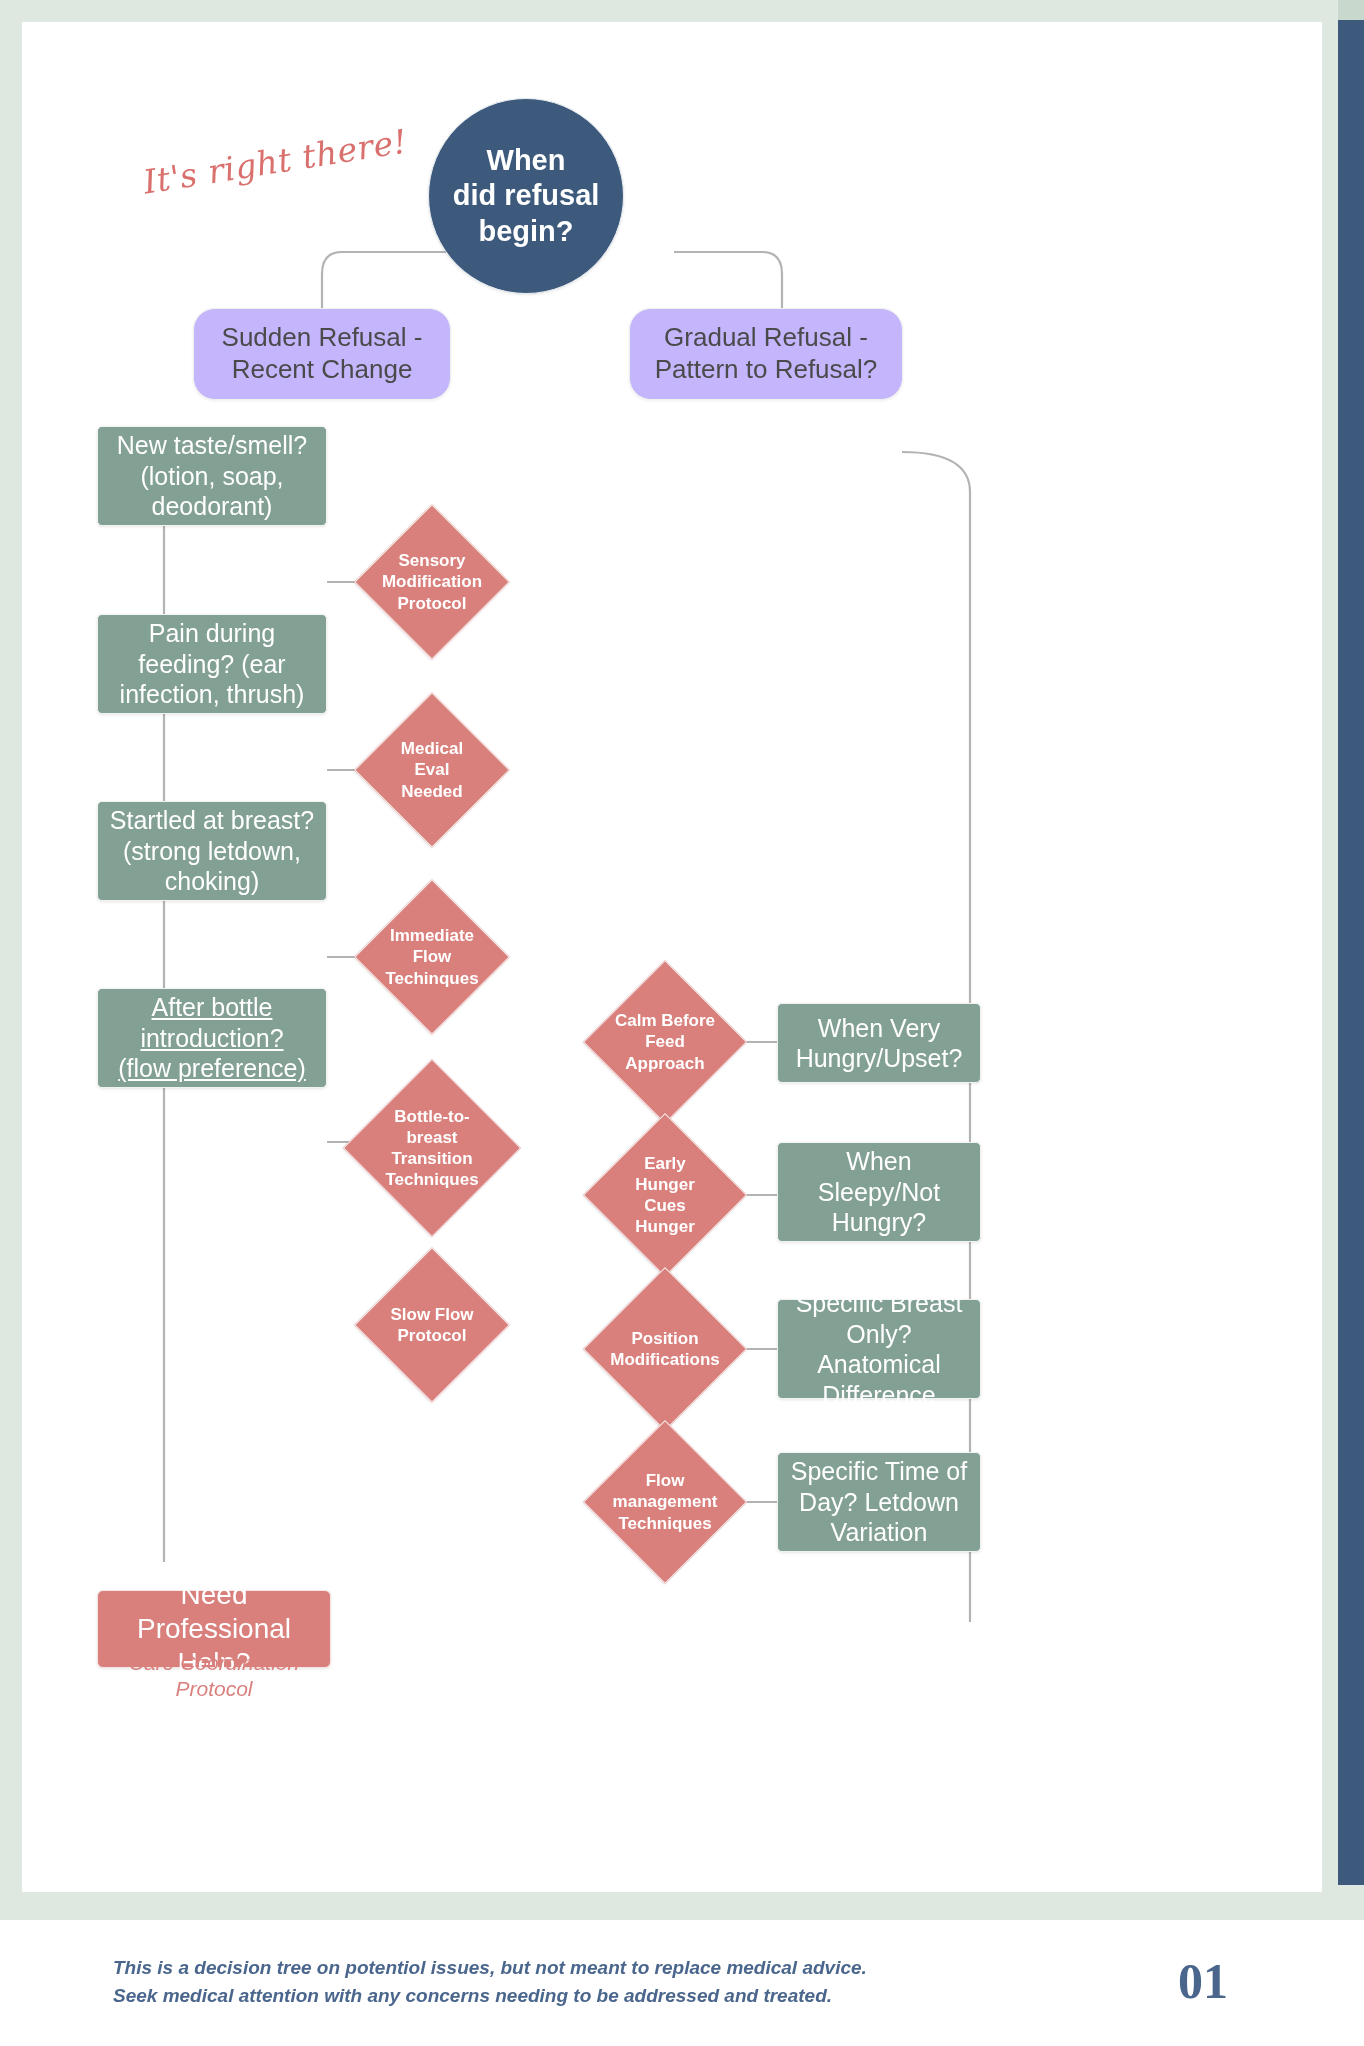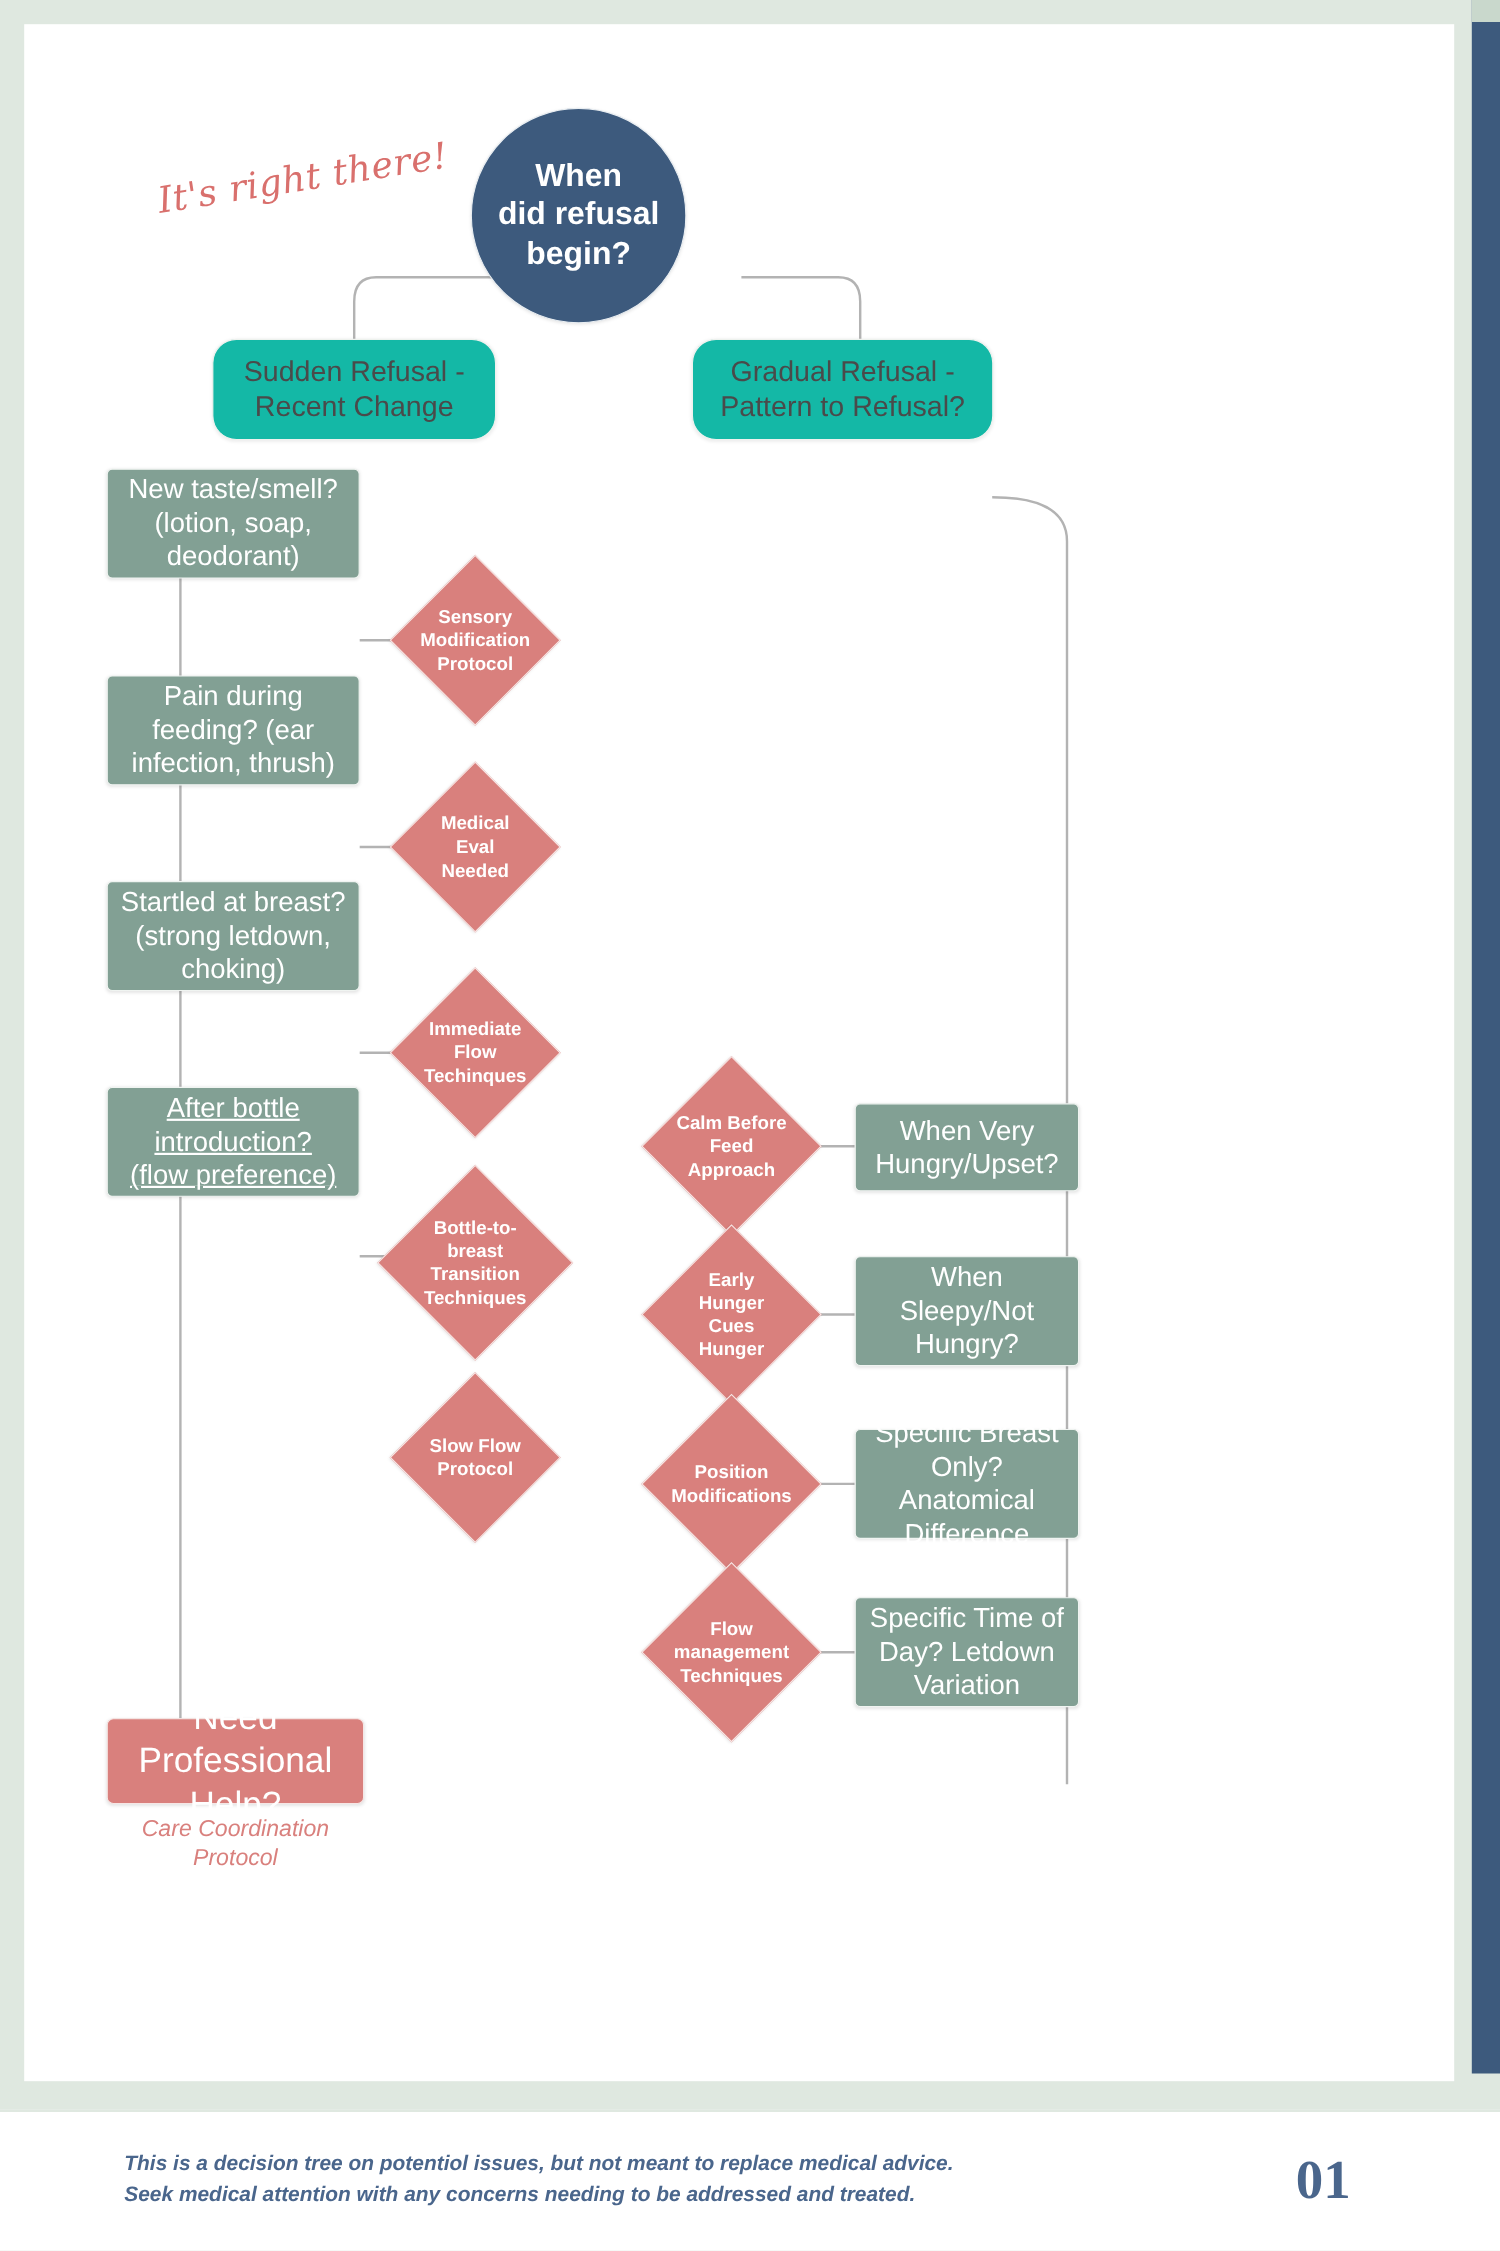--- a/index.html
+++ b/index.html
@@ -71,21 +71,21 @@
     border-radius: 50%;
     background: #3d5a7d;
     color: #ffffff;
     font-size: 29px;
     font-weight: 700;
     border: 1px solid #e9eef2;
     box-shadow: 0 1px 3px rgba(0,0,0,0.10);
   }
 
   .branch-box {
-    background: #14b8a6;
+    background: #c4b5fd;
     color: #4a4a4a;
     font-size: 26px;
     border-radius: 22px;
     border: 1px solid #eef2ee;
     box-shadow: 0 1px 3px rgba(0,0,0,0.07);
     padding: 6px 14px;
   }
 
   .q-box {
     background: #82a094;
@@ -93,25 +93,26 @@
     font-size: 25px;
     border-radius: 5px;
     border: 1px solid #f0f4f1;
     box-shadow: 0 1px 3px rgba(0,0,0,0.10);
     padding: 6px 10px;
   }
 
   .help-box {
     background: #d9807d;
     color: #ffffff;
-    font-size: 32px;
+    font-size: 28px;
     border-radius: 6px;
     border: 1px solid #f6e6e5;
     box-shadow: 0 1px 3px rgba(0,0,0,0.10);
     padding: 6px 10px;
+    margin-top: 28px;
   }
 
   .help-caption {
     position: absolute;
     color: #d9807d;
     font-size: 21px;
     font-style: italic;
     text-align: center;
     line-height: 1.25;
   }

